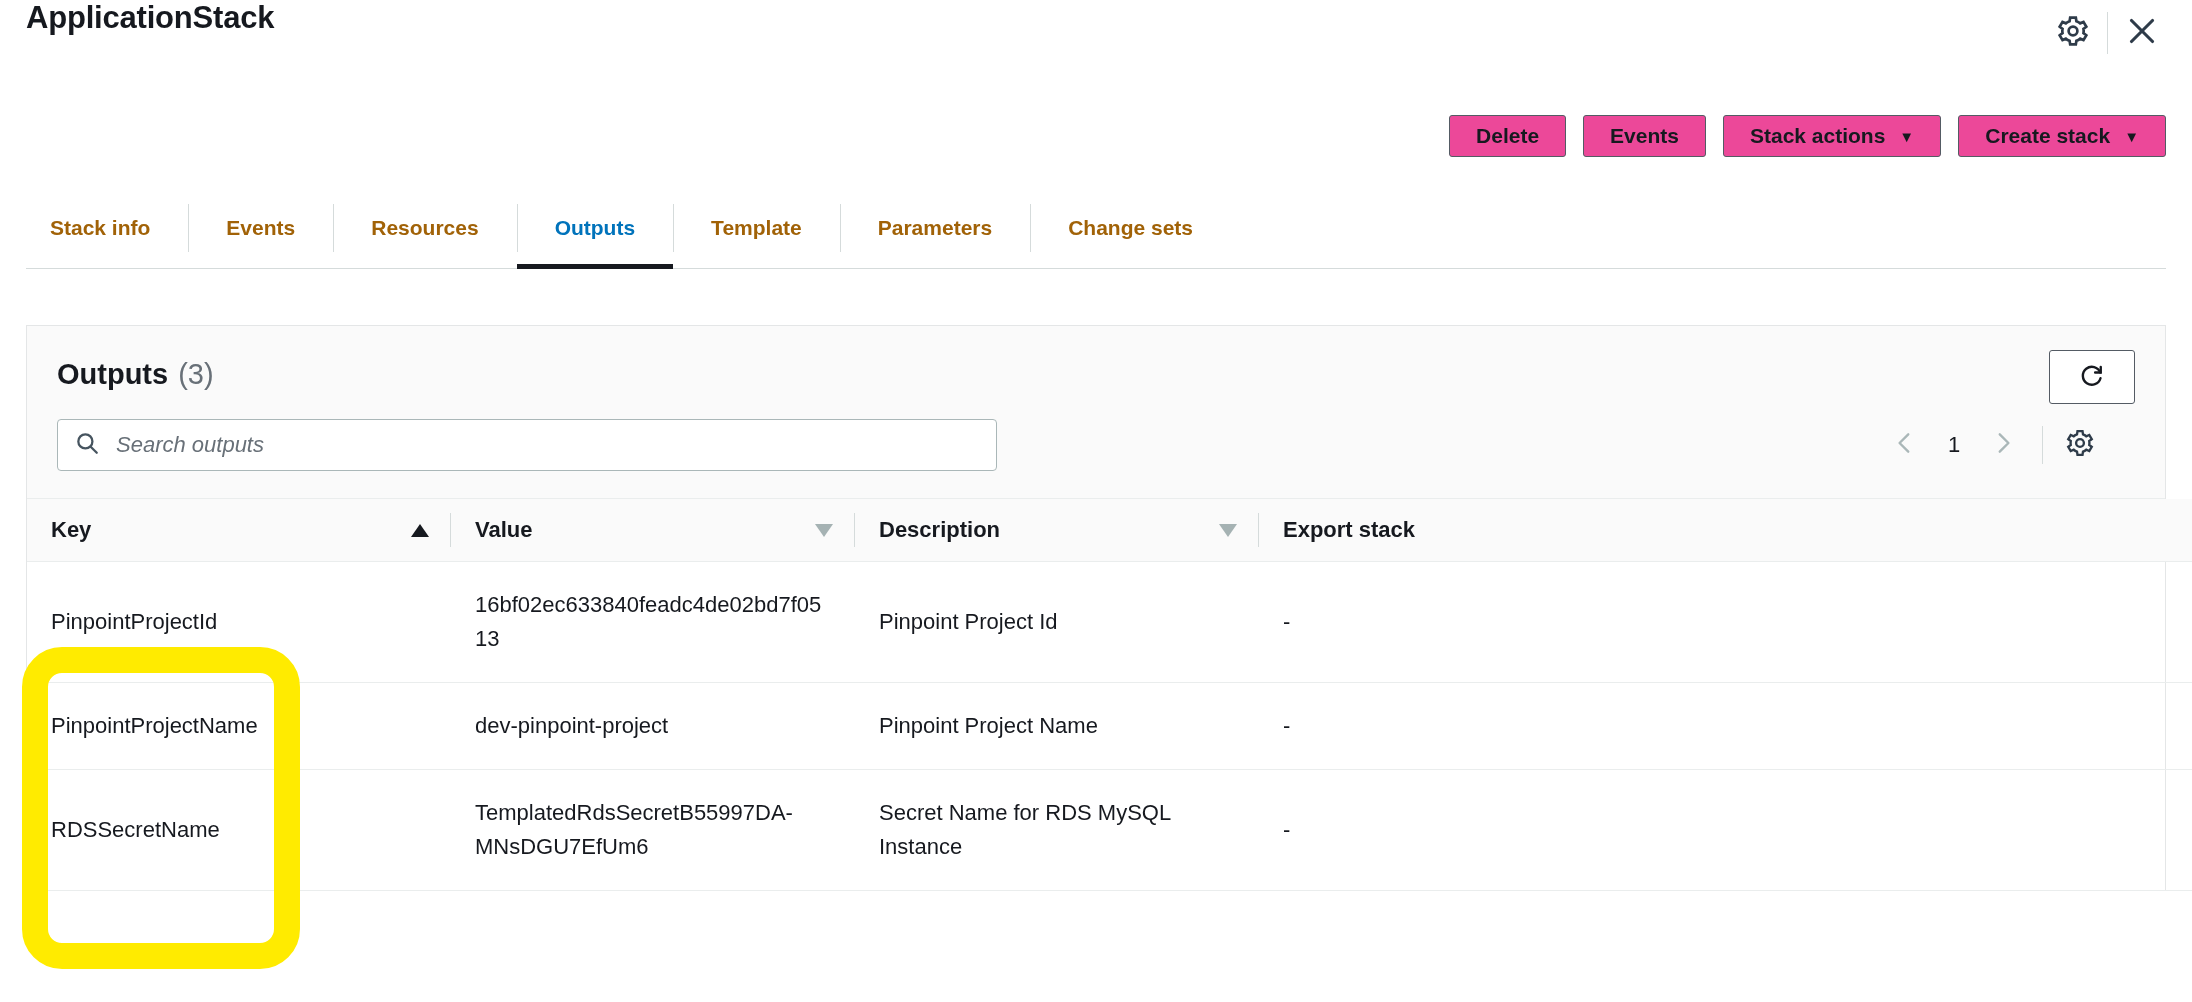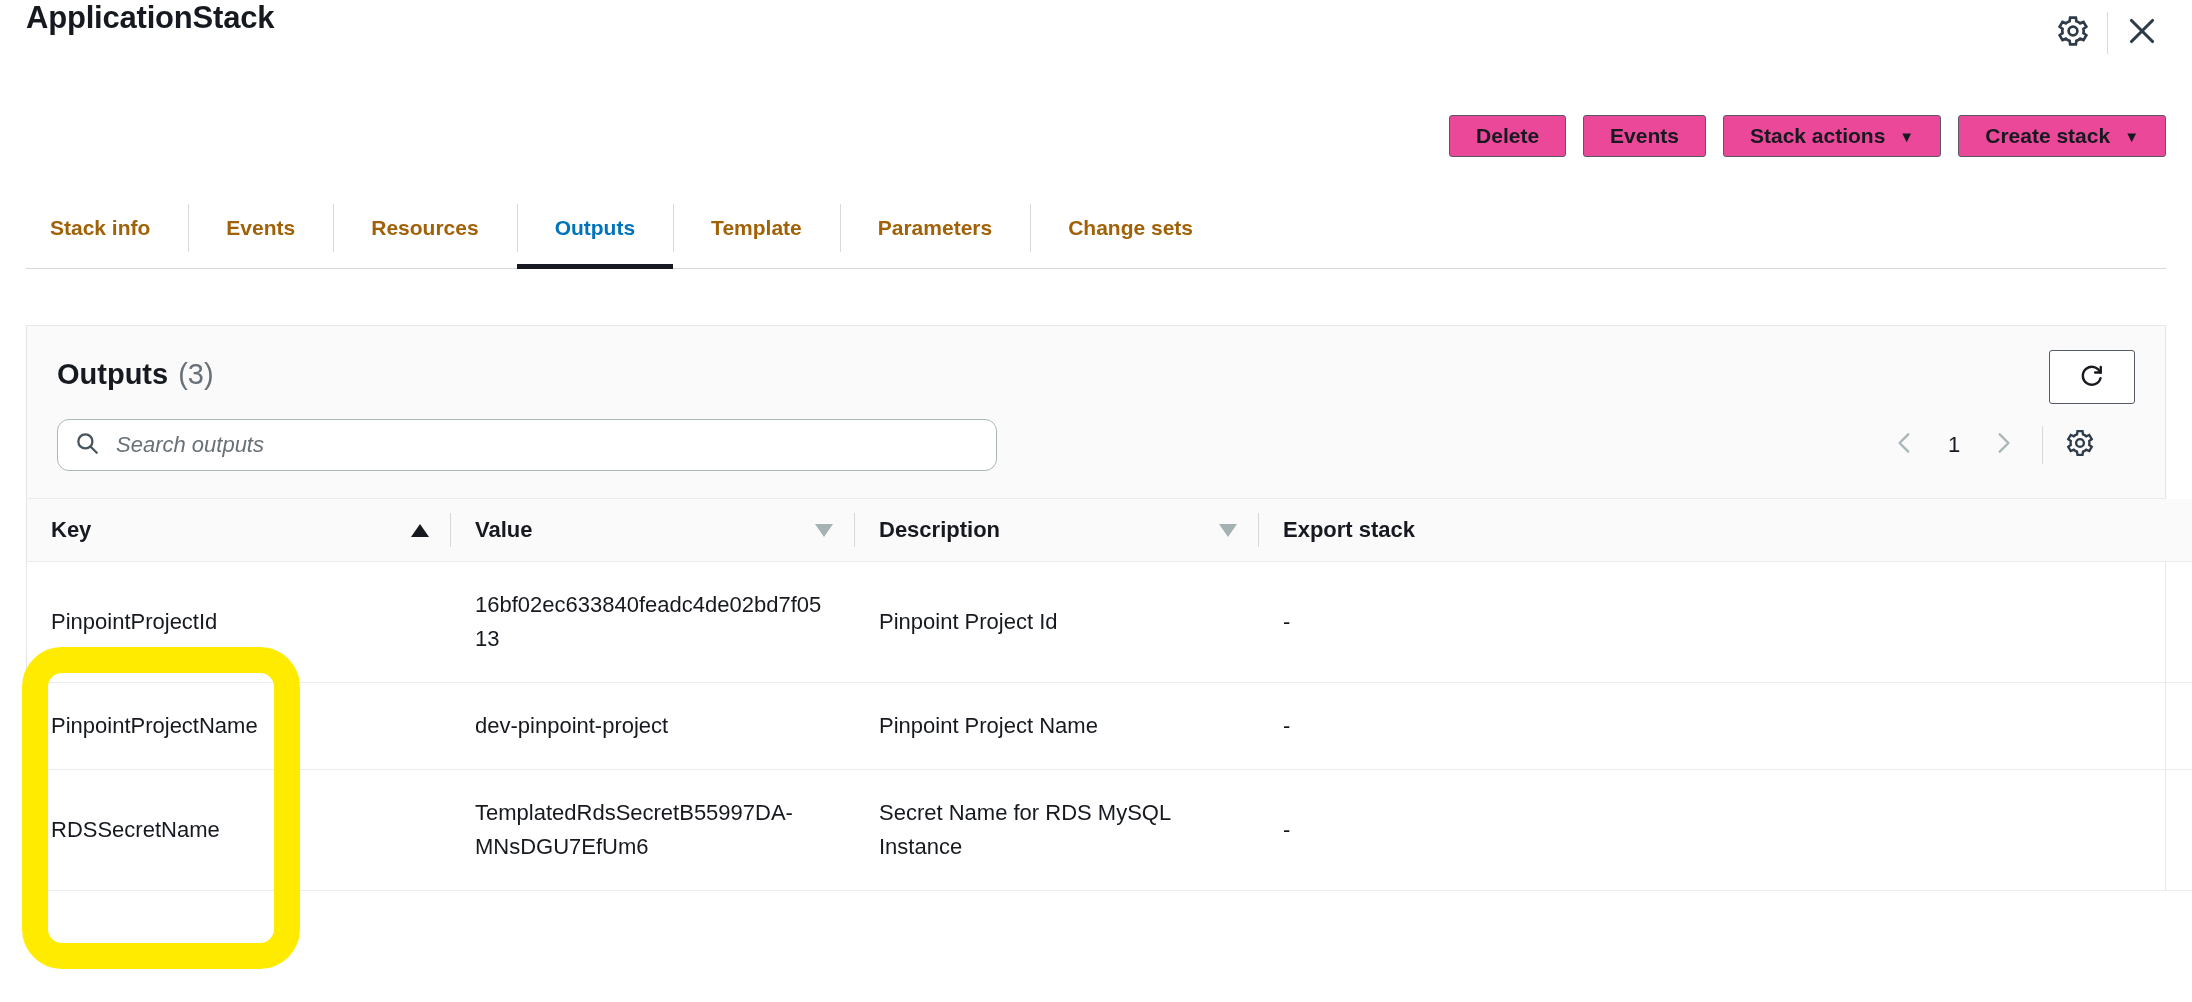--- a/index.html
+++ b/index.html
@@ -185,21 +185,21 @@
     display: flex;
     align-items: center;
     margin-top: 20px;
     position: relative;
     height: 54px;
   }
   .search-box {
     width: 940px;
     height: 52px;
     border: 1px solid #aab7b8;
-    border-radius: 12px;
+    border-radius: 4px;
     background: #ffffff;
     display: flex;
     align-items: center;
     padding: 0 16px;
     box-sizing: border-box;
   }
   .search-input {
     border: none;
     outline: none;
     font-size: 22px;

